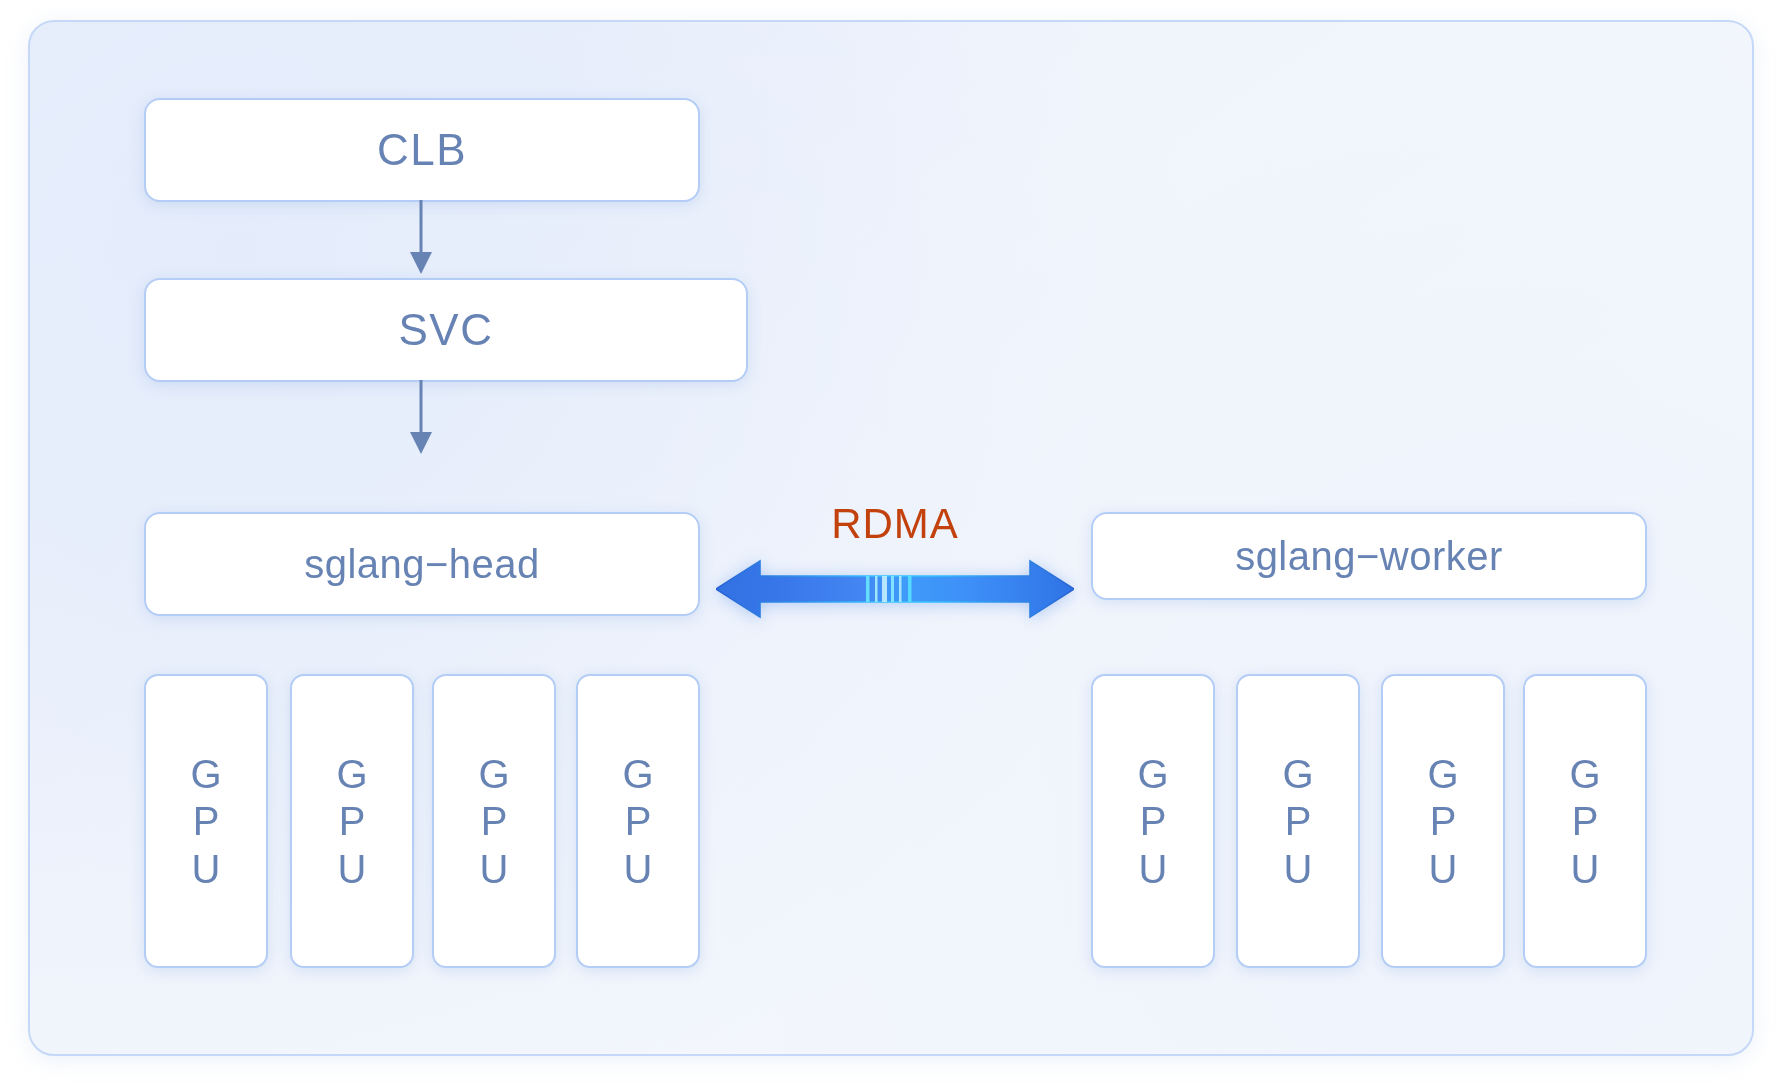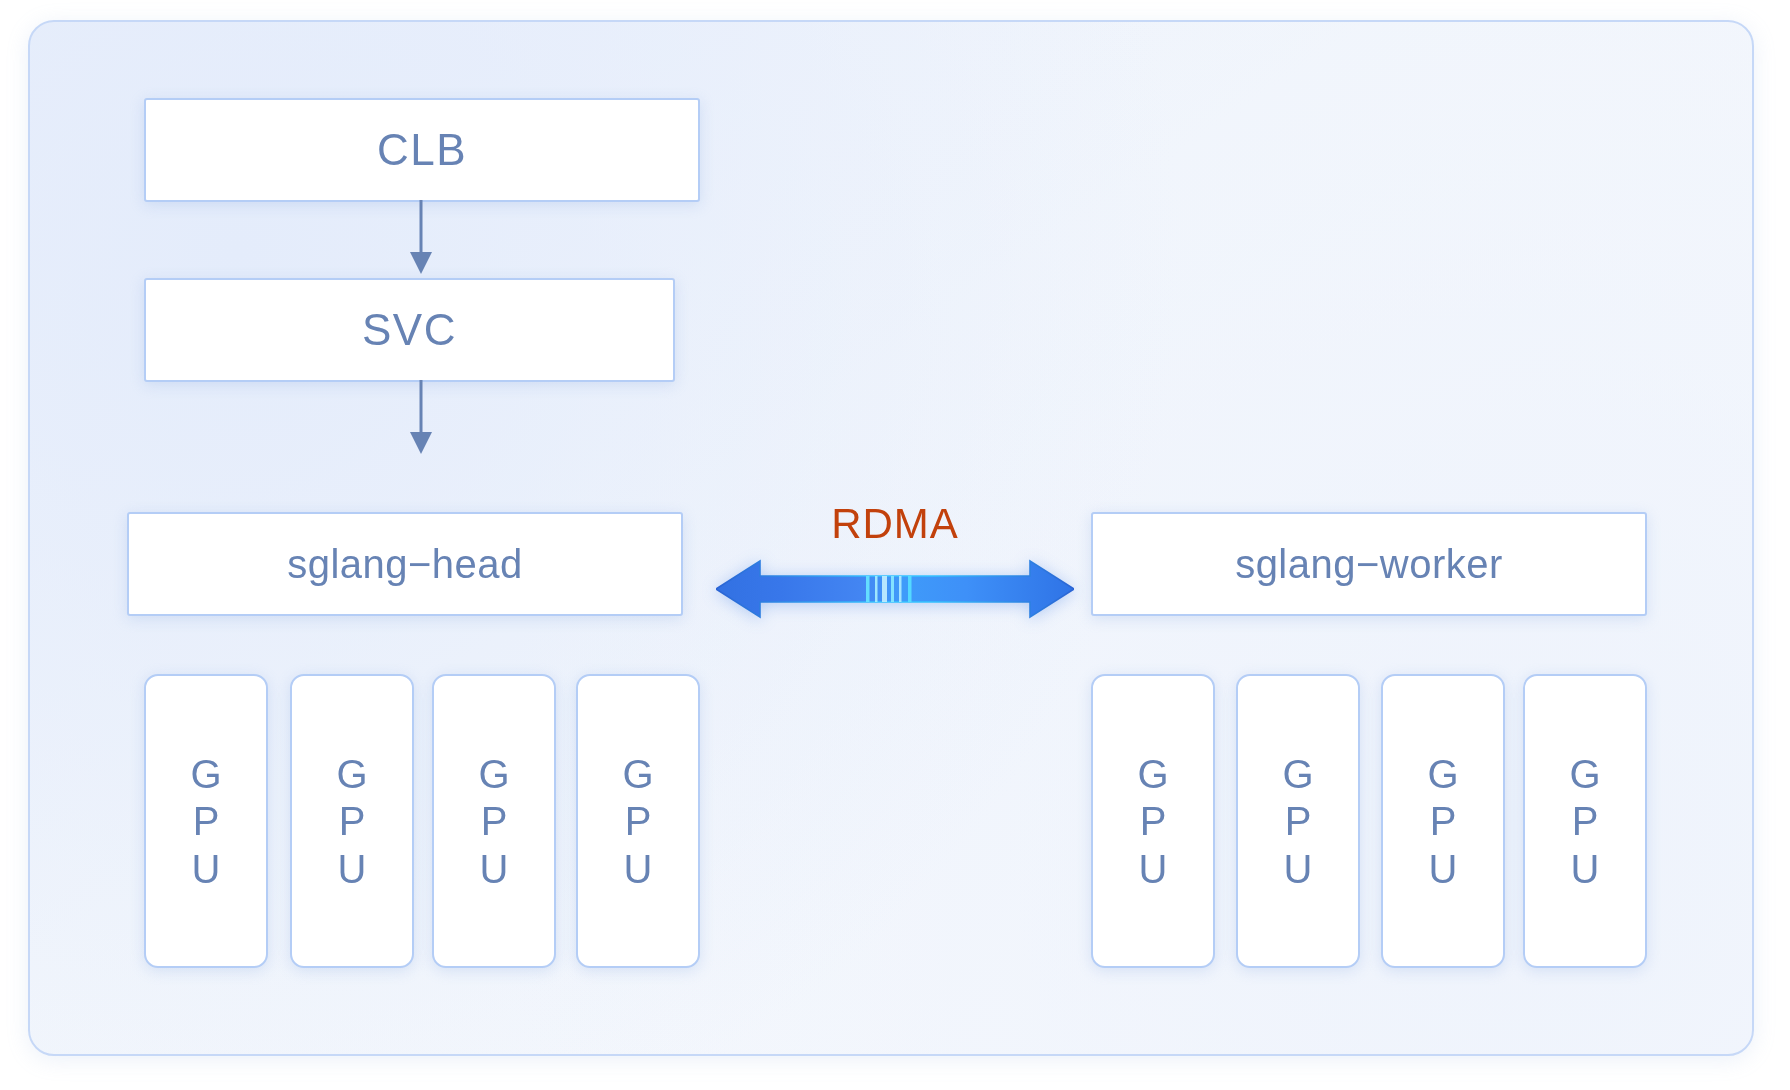--- a/index.html
+++ b/index.html
@@ -36,21 +36,21 @@
       linear-gradient(145deg, #e9effb 0%, #f2f6fc 42%, #f7f9fd 100%);
     box-shadow: 0 4px 22px rgba(150,175,220,0.18);
     box-sizing: border-box;
   }
 
   
   .node {
     position: absolute;
     background: #ffffff;
     border: 2px solid #b4cdf6;
-    border-radius: 3px;
+    border-radius: 16px;
     box-shadow: 0 3px 14px rgba(150,178,230,0.30);
     box-sizing: border-box;
     display: flex;
     align-items: center;
     justify-content: center;
     color: #6783b4;
   }
 
   .node-label {
     font-size: 38px;
@@ -133,30 +133,30 @@
 
   <div class="node clb-box" style="left:144px; top:98px; width:556px; height:104px;">
     <span class="node-label">CLB</span>
   </div>
 
   <svg class="connector" style="left:396px; top:200px;" width="50" height="80" viewBox="0 0 50 80">
     <line x1="25" y1="0" x2="25" y2="58" stroke="#6783b4" stroke-width="3"></line>
     <polygon points="25,74 14,52 36,52" fill="#6783b4"></polygon>
   </svg>
 
-  <div class="node svc-box" style="left:144px; top:278px; width:531px; height:104px;">
+  <div class="node svc-box" style="left:144px; top:278px; width:604px; height:104px;">
     <span class="node-label">SVC</span>
   </div>
 
   <svg class="connector" style="left:396px; top:380px;" width="50" height="80" viewBox="0 0 50 80">
     <line x1="25" y1="0" x2="25" y2="58" stroke="#6783b4" stroke-width="3"></line>
     <polygon points="25,74 14,52 36,52" fill="#6783b4"></polygon>
   </svg>
 
-  <div class="node wide" style="left:127px; top:512px; width:556px; height:104px;">
+  <div class="node wide" style="left:144px; top:512px; width:556px; height:104px;">
     <span class="node-label">sglang−head</span>
   </div>
 
   <div class="node gpu" style="left:144px; top:674px; width:124px; height:294px;">
     <div class="gpu-letters">
       <span>G</span>
       <span>P</span>
       <span>U</span>
     </div>
   </div>
@@ -212,21 +212,21 @@
         <rect x="150" y="20" width="3.5" height="26" fill="#66e2ff" opacity="0.95"></rect>
         <rect x="159" y="20" width="2.5" height="26" fill="#a8efff" opacity="0.9"></rect>
         <rect x="166" y="20" width="5" height="26" fill="#cbf5ff" opacity="0.85"></rect>
         <rect x="175" y="20" width="3" height="26" fill="#8aeaff" opacity="0.9"></rect>
         <rect x="183" y="20" width="2.5" height="26" fill="#b6f1ff" opacity="0.85"></rect>
         <rect x="192" y="20" width="3.5" height="26" fill="#55dcff" opacity="0.95"></rect>
       </g>
     </svg>
   </div>
 
-  <div class="node wide" style="left:1091px; top:512px; width:556px; height:104px;">
+  <div class="node wide" style="left:1091px; top:512px; width:556px; height:88px;">
     <span class="node-label">sglang−worker</span>
   </div>
 
   <div class="node gpu" style="left:1091px; top:674px; width:124px; height:294px;">
     <div class="gpu-letters">
       <span>G</span>
       <span>P</span>
       <span>U</span>
     </div>
   </div>

